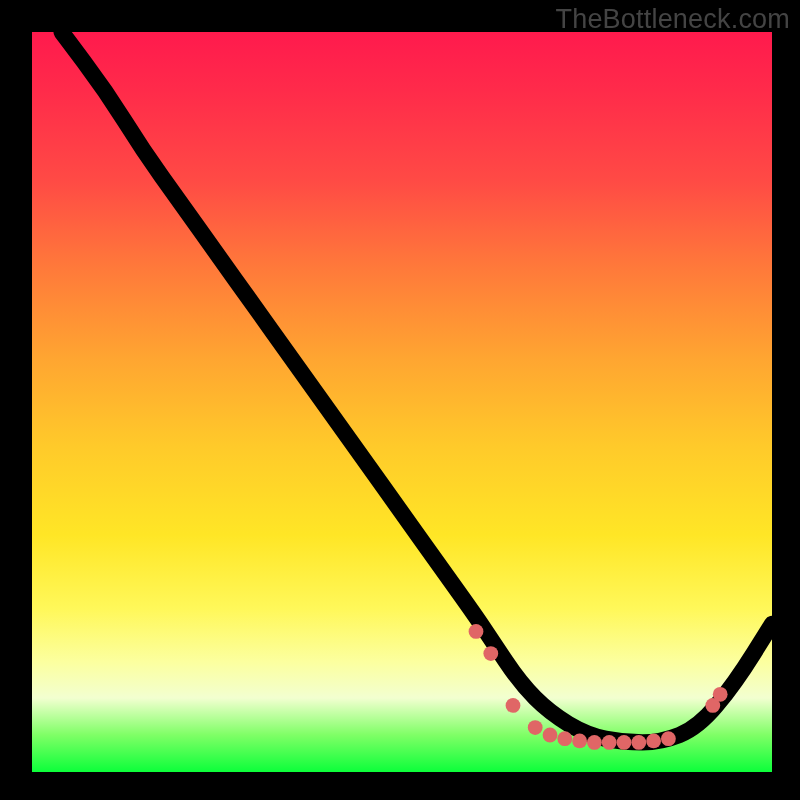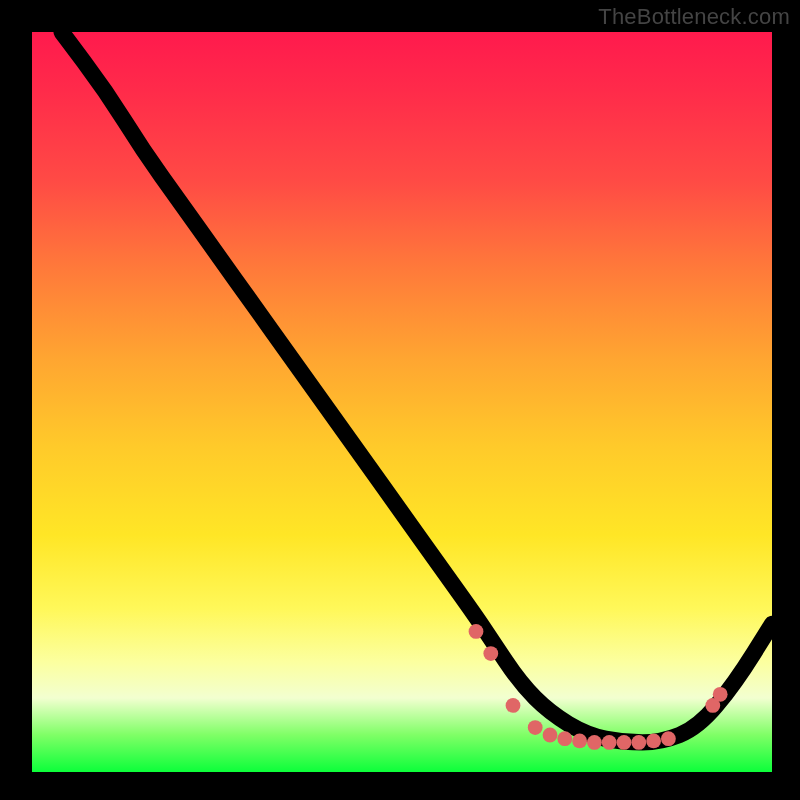--- a/index.html
+++ b/index.html
@@ -15,21 +15,21 @@
     position: relative;
     width: 800px;
     height: 800px;
     background: #000;
   }
   .watermark {
     position: absolute;
     top: 4px;
     right: 10px;
     color: #444;
-    font-size: 22px;
+    font-size: 27px;
     font-weight: 500;
     letter-spacing: 0.2px;
     user-select: none;
   }
   .plot-box {
     position: absolute;
     left: 30px;
     top: 30px;
     width: 740px;
     height: 740px;

